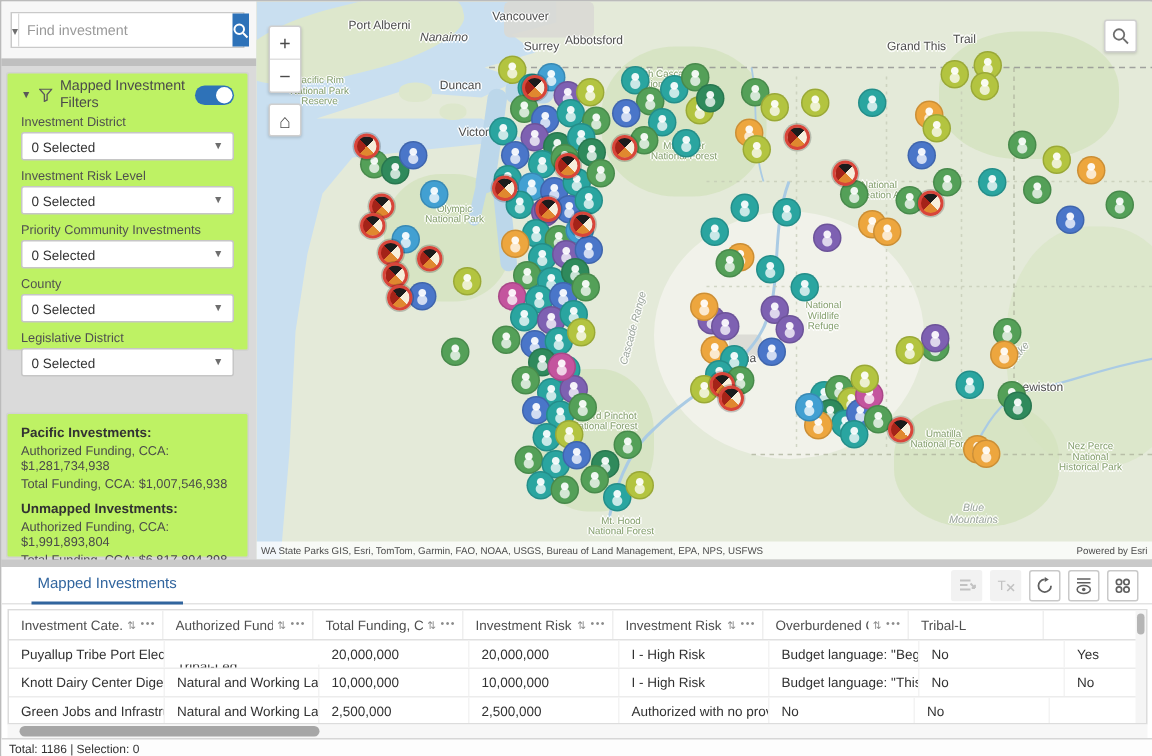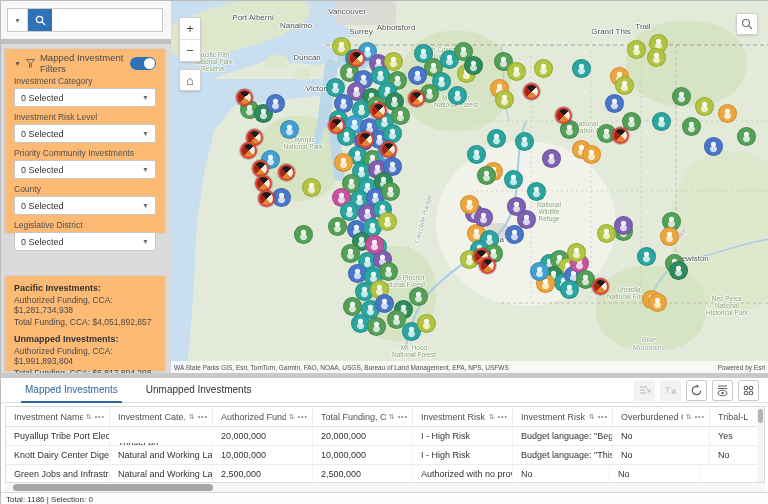--- a/index.html
+++ b/index.html
@@ -10,21 +10,21 @@
   
   .sidebar { position:absolute; left:0; top:0; width:170px; height:372px; background:#dadada; }
   .search-area { position:absolute; left:0; top:0; width:170px; height:38px; background:#f7f7f7; }
   .search-box { position:absolute; left:6px; top:7px; width:156px; height:24px; display:flex; background:#fff; border:1px solid #c9c9c9; }
   .search-dd { width:20px; border-right:1px solid #d9d9d9; display:flex; align-items:center; justify-content:center; color:#6e6e6e; font-size:8px; cursor:pointer; background:#fff; }
   .search-input { flex:1; border:0; outline:0; font-size:9.5px; padding:0 5px; color:#323232; font-family:"Liberation Sans",sans-serif; }
   .search-input::placeholder { color:#9a9a9a; }
   .search-go { width:24px; background:#2e72b8; display:flex; align-items:center; justify-content:center; cursor:pointer; }
   .divider { position:absolute; left:0; top:38px; width:170px; height:5px; background:#bfbfbf; }
 
-  .card { position:absolute; left:3px; width:162px; background:#fdba74; border:1px solid #d2d2d2; border-radius:2px; }
+  .card { position:absolute; left:3px; width:162px; background:#bef264; border:1px solid #d2d2d2; border-radius:2px; }
   .filter-card { top:47px; height:186px; padding:6px 9px; }
   .filter-head { display:flex; align-items:center; gap:5px; height:16px; }
   .caret { color:#595959; font-size:7px; }
   .filter-title { font-size:9.5px; color:#4a4a4a; flex:1; }
   .toggle { width:26px; height:13px; border-radius:7px; background:#2e72b8; position:relative; cursor:pointer; }
   .toggle .knob { position:absolute; right:1px; top:1px; width:11px; height:11px; border-radius:50%; background:#fff; }
   .fgroup { margin-top:5px; }
   .flabel { font-size:8.5px; color:#4f4f4f; margin-bottom:2px; }
   .fselect { height:19px; border:1px solid #c6c6c6; border-radius:2px; display:flex; align-items:center; padding:0 6px; font-size:9px; color:#323232; cursor:pointer; background:#fff; }
   .fselect .val { flex:1; }
@@ -101,20 +101,21 @@
 <body>
 
 <div class="app">
 
   <div class="sidebar">
     <div class="search-area">
       <div class="search-box">
         <div class="search-dd">
             <span>▾</span>
           </div>
+        <input class="search-input" placeholder="Find investment" style="">
         <div class="search-go">
           <svg width="11" height="11" viewBox="0 0 11 11">
               <circle cx="4.5" cy="4.5" r="3.2" fill="none" stroke="#fff" stroke-width="1.3"></circle>
               <line x1="7" y1="7" x2="10" y2="10" stroke="#fff" stroke-width="1.3"></line>
             </svg>
         </div>
       </div>
     </div>
     <div class="divider"></div>
 
@@ -124,21 +125,21 @@
         <svg width="9" height="9" viewBox="0 0 10 10">
             <path d="M0.5 0.5 H9.5 L6 4.5 V8.5 L4 9.5 V4.5 Z" fill="none" stroke="#5a5a5a" stroke-width="1"></path>
           </svg>
         <span class="filter-title">Mapped Investment Filters</span>
         <div class="toggle">
             <div class="knob"></div>
           </div>
       </div>
       <div>
           <div class="fgroup">
-            <div class="flabel">Investment Category</div>
+            <div class="flabel">Investment District</div>
             <div class="fselect">
               <span class="val">0 Selected</span>
               <span class="chev">▼</span>
             </div>
           </div>
           <div class="fgroup">
             <div class="flabel">Investment Risk Level</div>
             <div class="fselect">
               <span class="val">0 Selected</span>
               <span class="chev">▼</span>
@@ -164,21 +165,21 @@
               <span class="val">0 Selected</span>
               <span class="chev">▼</span>
             </div>
           </div>
         </div>
     </div>
 
     <div class="card summary-card">
       <div class="sum-title">Pacific Investments:</div>
       <div class="sum-line">Authorized Funding, CCA: $1,281,734,938</div>
-      <div class="sum-line">Total Funding, CCA: $4,051,892,857</div>
+      <div class="sum-line">Total Funding, CCA: $1,007,546,938</div>
       <div class="sum-gap"></div>
       <div class="sum-title">Unmapped Investments:</div>
       <div class="sum-line">Authorized Funding, CCA: $1,991,893,804</div>
       <div class="sum-line">Total Funding, CCA: $6,817,894,298</div>
     </div>
   </div>
 
   <div class="map">
     <div class="ocean"></div>
     <div class="isle" style="left:-12px;top:2px;width:152px;height:46px;transform:rotate(-14deg);"></div>
@@ -210,21 +211,21 @@
       <line x1="470" y1="50" x2="470" y2="300" stroke="#c3c9b4" stroke-width="1" stroke-dasharray="2,3" opacity=".7"></line>
       <line x1="300" y1="120" x2="598" y2="120" stroke="#c3c9b4" stroke-width="1" stroke-dasharray="2,3" opacity=".7"></line>
       <line x1="300" y1="190" x2="598" y2="190" stroke="#c3c9b4" stroke-width="1" stroke-dasharray="2,3" opacity=".7"></line>
     </svg>
 
     <div class="maplayer">
         <div class="mlabel c" style="left: 176px; top: 10px; text-align: center;">Vancouver</div>
         <div class="mlabel c" style="left: 190px; top: 30px;">Surrey</div>
         <div class="mlabel c" style="left: 225px; top: 26px;">Abbotsford</div>
         <div class="mlabel c" style="left: 82px; top: 16px;">Port Alberni</div>
-        <div class="mlabel c" style="left: 125px; top: 24px;">Nanaimo</div>
+        <div class="mlabel c" style="left: 125px; top: 24px; font-style: italic;">Nanaimo</div>
         <div class="mlabel c" style="left: 136px; top: 56px;">Duncan</div>
         <div class="mlabel c" style="left: 148px; top: 87px;">Victoria</div>
         <div class="mlabel c" style="left: 440px; top: 30px;">Grand This</div>
         <div class="mlabel c" style="left: 472px; top: 25px;">Trail</div>
         <div class="mlabel c" style="left: 320px; top: 238px;">Yakima</div>
         <div class="mlabel c" style="left: 398px; top: 272px;">Kennewick</div>
         <div class="mlabel c" style="left: 522px; top: 257px;">Lewiston</div>
         <div class="mlabel p" style="left: 272px; top: 52px;">North Cascades
 National Park</div>
         <div class="mlabel p" style="left: 285px; top: 100px;">Mt. Baker
@@ -445,21 +446,20 @@
       <span class="attrib-text">WA State Parks GIS, Esri, TomTom, Garmin, FAO, NOAA, USGS, Bureau of Land Management, EPA, NPS, USFWS</span>
       <span class="powered">Powered by Esri</span>
     </div>
   </div>
 
   <div class="hgap"></div>
 
   <div class="panel">
     <div class="tabbar">
       <div class="tab active">Mapped Investments</div>
-      <div class="tab">Unmapped Investments</div>
       <div class="toolbar">
         <div class="tbtn disabled">
           <svg width="12" height="12" viewBox="0 0 12 12">
               <line x1="1" y1="3" x2="8" y2="3" stroke="#c2c2c2" stroke-width="1.2"></line>
               <line x1="1" y1="6" x2="6" y2="6" stroke="#c2c2c2" stroke-width="1.2"></line>
               <line x1="1" y1="9" x2="8" y2="9" stroke="#c2c2c2" stroke-width="1.2"></line>
               <path d="M8 5 L11 8 M11 8 l-2.2 0 M11 8 l0 -2.2" stroke="#c2c2c2" stroke-width="1.2" fill="none"></path>
             </svg>
         </div>
         <div class="tbtn disabled">
@@ -488,25 +488,20 @@
               <circle cx="9" cy="4" r="1.8" fill="none" stroke="#5f5f5f" stroke-width="1.1"></circle>
               <circle cx="4" cy="9" r="1.8" fill="none" stroke="#5f5f5f" stroke-width="1.1"></circle>
               <circle cx="9" cy="9" r="1.8" fill="none" stroke="#5f5f5f" stroke-width="1.1"></circle>
             </svg>
         </div>
       </div>
     </div>
 
     <div class="tablewrap">
       <div class="thead">
-          <div class="th" style="width: 104px;">
-            <span class="lbl">Investment Name</span>
-            <span class="sort">⇅</span>
-            <span class="dots">•••</span>
-          </div>
           <div class="th" style="width: 103px;">
             <span class="lbl">Investment Cate...</span>
             <span class="sort">⇅</span>
             <span class="dots">•••</span>
           </div>
           <div class="th" style="width: 100px;">
             <span class="lbl">Authorized Fund...</span>
             <span class="sort">⇅</span>
             <span class="dots">•••</span>
           </div>

